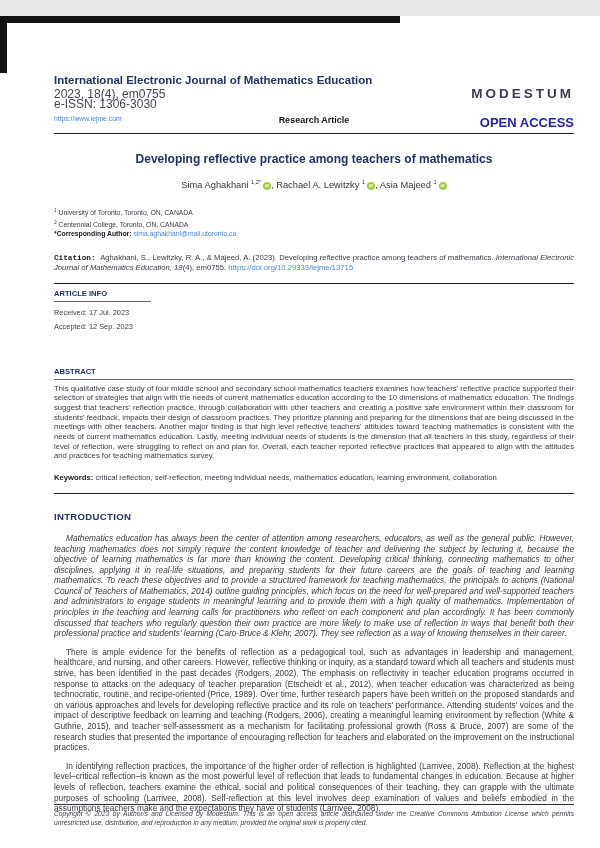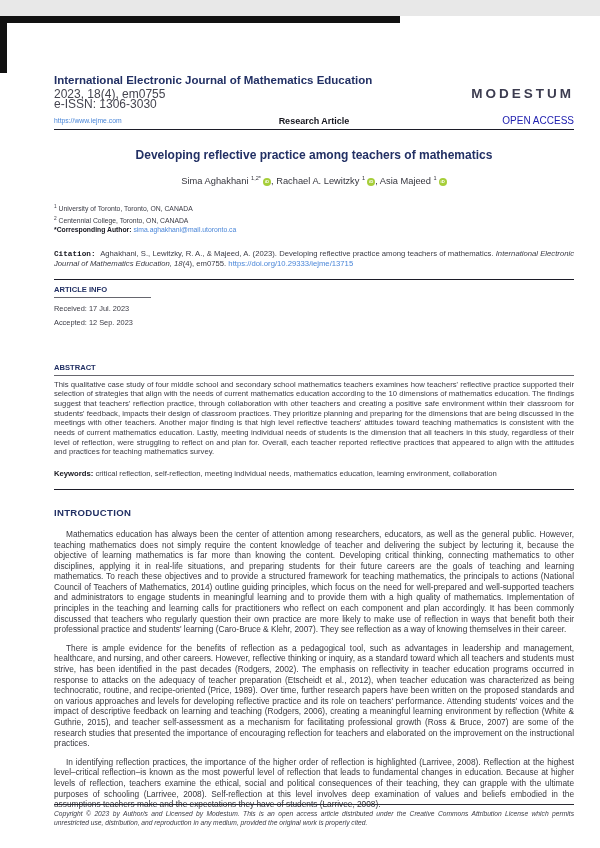--- a/index.html
+++ b/index.html
@@ -21,24 +21,24 @@
 
   .content { padding: 58px 26px 0 54px; }
 
   
   .header-row { display: flex; justify-content: space-between; align-items: flex-start; }
   .journal-title { font-size: 11.5px; font-weight: bold; color: #22306132; }
   .journal-title, .section-heading, .abs-heading, .paper-title { color: #223064; }
   .journal-title { font-size: 11.5px; font-weight: bold; }
   .journal-meta { font-size: 12px; color: #44444f; margin-top: 3px; line-height: 10px; }
   .publisher { font-size: 13.5px; letter-spacing: 3px; color: #3c3c50; font-weight: 600; margin-top: 12px; }
-  .header-bottom { display: flex; align-items: center; margin-top: 6px; border-bottom: 1.6px solid #1c1c28; padding-bottom: 3px; }
+  .header-bottom { display: flex; align-items: flex-start; margin-top: 6px; border-bottom: 1.6px solid #1c1c28; padding-bottom: 3px; }
   .hb-left { flex: 1; font-size: 6.8px; }
   .hb-center { flex: 1; text-align: center; font-size: 9px; font-weight: bold; color: #16161e; }
-  .hb-right { flex: 1; text-align: right; font-size: 10px; font-weight: normal; color: #2121b0; }
+  .hb-right { flex: 1; text-align: right; font-size: 13px; font-weight: bold; color: #2121b0; }
   a.doclink { color: #4a86d8; text-decoration: none; }
 
   
   .paper-title { text-align: center; font-size: 12px; font-weight: bold; margin-top: 18px; }
   .authors { text-align: center; font-size: 9.3px; color: #35353d; margin-top: 13px; }
   .authors sup { font-size: 5.6px; color: #35353d; }
   .orcid {
     display: inline-block; width: 8px; height: 8px; border-radius: 50%;
     background: #a6ce39; color: #fff; font-size: 4.2px; font-weight: bold;
     text-align: center; line-height: 8.5px; vertical-align: 1px; margin-left: 2px;
@@ -69,21 +69,21 @@
   .abstract-text { font-size: 7.7px; line-height: 9.65px; text-align: justify; color: #3a3a44; }
   .keywords { margin-top: 8px; font-size: 7.7px; line-height: 17px; text-align: justify; color: #3a3a44; }
   .keywords-label { font-weight: bold; color: #16161e; }
 
   
   .section-heading { font-size: 9.6px; font-weight: bold; margin-top: 17px; letter-spacing: 0.3px; }
   .body-para {
     font-size: 8.3px; line-height: 10.6px; text-align: justify;
     color: #38383f; margin-top: 8px; text-indent: 12px;
   }
-  .body-para:first-of-type { margin-top: 11px; }
+  .body-para:first-of-type { margin-top: 11px; font-style: italic; }
 
   
   .footer {
     position: absolute; left: 54px; right: 26px; top: 788px;
     border-top: 1px solid #2a2a33; padding-top: 4px;
     font-size: 6.7px; line-height: 9.3px; font-style: italic;
     color: #3a3a44; text-align: justify;
   }
 </style>
 </head>

